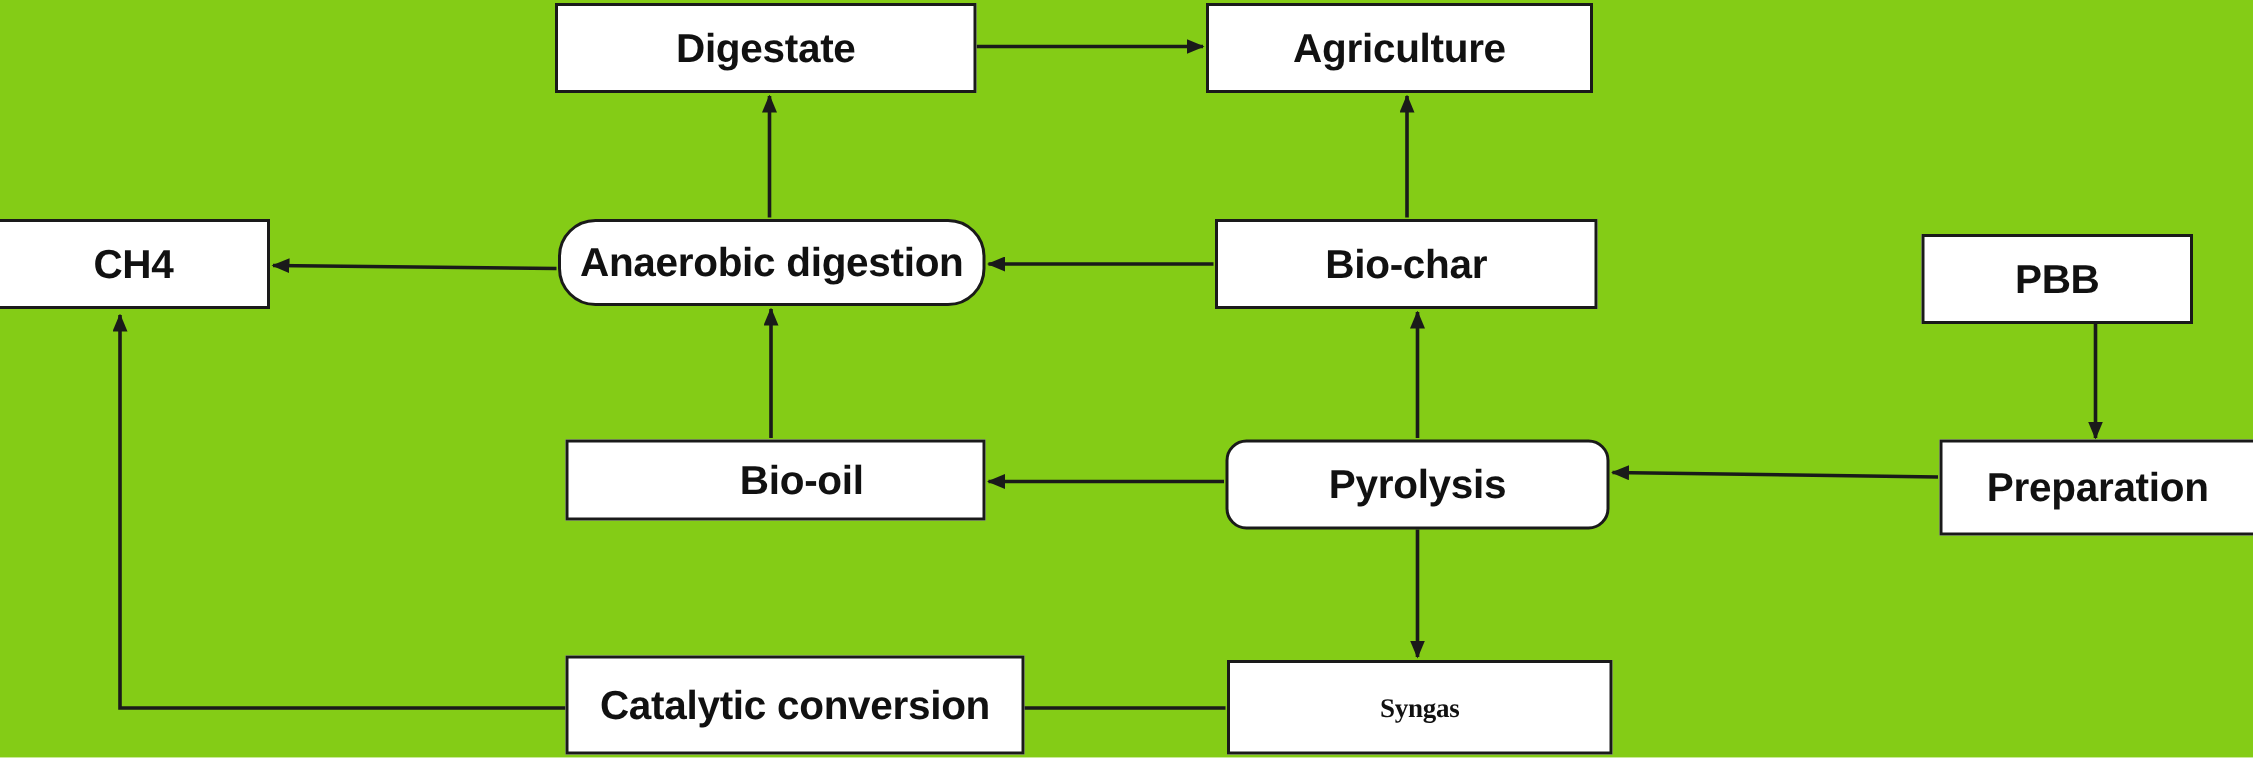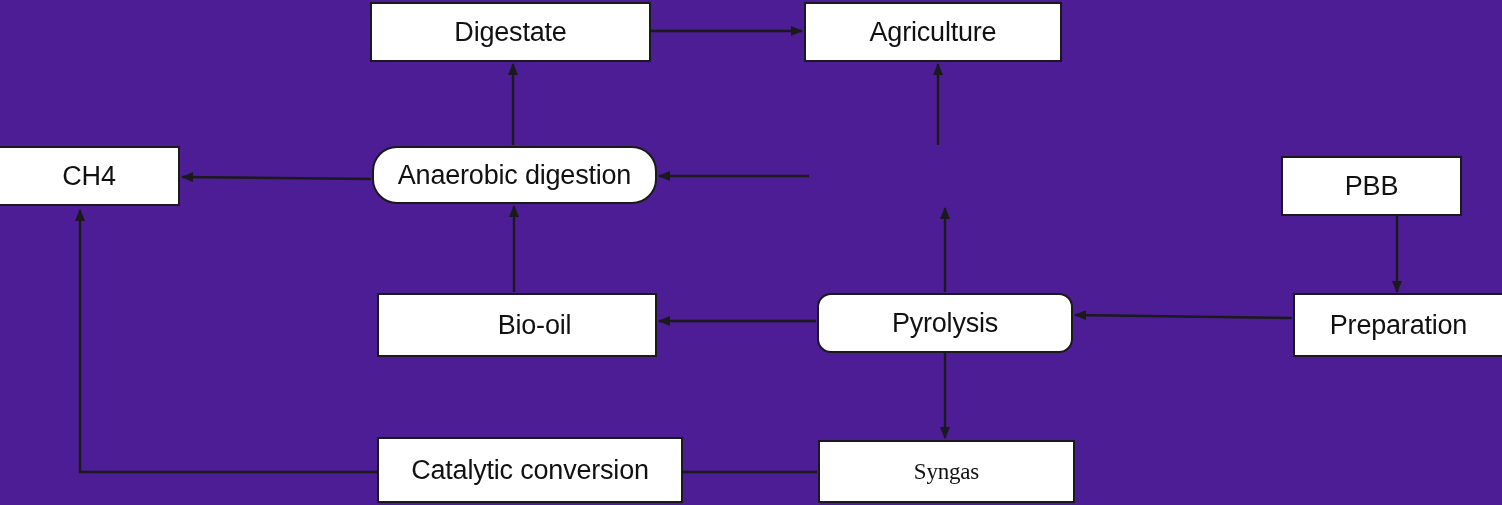--- a/index.html
+++ b/index.html
@@ -5,23 +5,24 @@
 <style>
   html, body {
     margin: 0;
     padding: 0;
     background: #ffffff;
   }
   #diagram-root {
     position: relative;
     width: 1502px;
     height: 505px;
-    background: #4c1d95;
+    background: #84cc16;
     overflow: hidden;
     font-family: "Liberation Sans", sans-serif;
+    font-weight: bold;
   }
   #flow-svg {
     position: absolute;
     left: 0;
     top: 0;
     width: 1502px;
     height: 505px;
     display: block;
   }
   .node-box {
@@ -37,21 +38,21 @@
   .node-label {
     font-family: "Liberation Sans", sans-serif;
     font-size: 27px;
     color: #111111;
     line-height: 1;
     white-space: nowrap;
     letter-spacing: -0.2px;
   }
   .node-label.serif {
     font-family: "Liberation Serif", serif;
-    font-size: 23px;
+    font-size: 18px;
   }
 </style>
 </head>
 <body>
 
 <div id="diagram-root">
 
   <svg id="flow-svg" viewBox="0 0 1502 505" xmlns="http://www.w3.org/2000/svg">
     <defs>
       <marker id="arrowhead" markerWidth="12" markerHeight="10" refX="11" refY="5" orient="auto" markerUnits="userSpaceOnUse">
@@ -95,26 +96,29 @@
   </div>
 
   <div class="node-box" style="left:-2px; top:146px; width:182px; height:60px;">
     <span class="node-label">CH4</span>
   </div>
 
   <div class="node-box" style="left:372px; top:146px; width:285px; height:58px;border-radius:25px;">
     <span class="node-label">Anaerobic digestion</span>
   </div>
 
+  <div class="node-box" style="left:810px; top:146px; width:255px; height:60px;">
+    <span class="node-label">Bio-char</span>
+  </div>
 
   <div class="node-box" style="left:1281px; top:156px; width:181px; height:60px;">
     <span class="node-label">PBB</span>
   </div>
 
-  <div class="node-box" style="left:377px; top:293px; width:280px; height:64px;padding-left:35px;">
+  <div class="node-box" style="left:377px; top:293px; width:280px; height:54px;padding-left:35px;">
     <span class="node-label">Bio-oil</span>
   </div>
 
   <div class="node-box" style="left:817px; top:293px; width:256px; height:60px;border-radius:14px;">
     <span class="node-label">Pyrolysis</span>
   </div>
 
   <div class="node-box" style="left:1293px; top:293px; width:211px; height:64px;">
     <span class="node-label">Preparation</span>
   </div>

